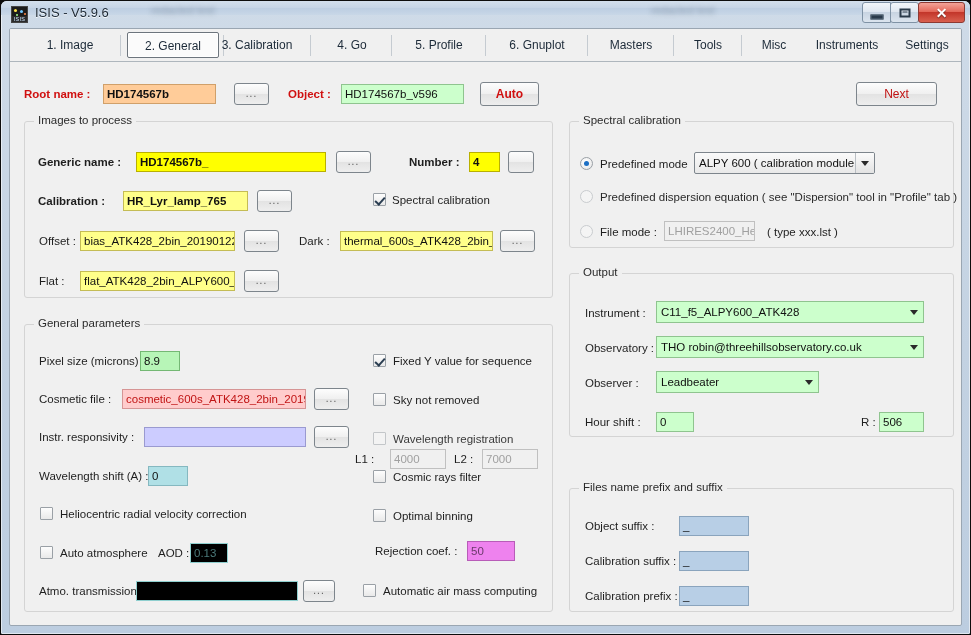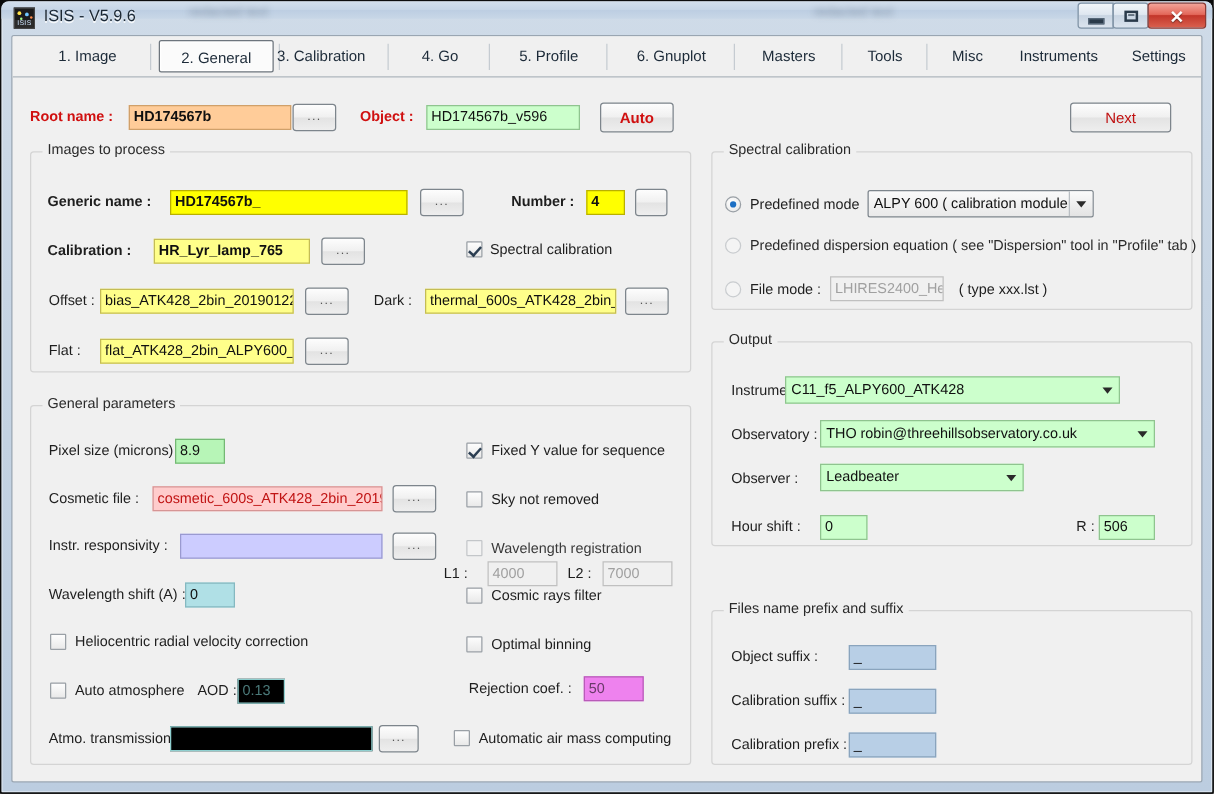--- a/index.html
+++ b/index.html
@@ -234,21 +234,21 @@
       <div class="tabsep" style="left:663px;"></div>
       <div class="tab" style="left:667px;width:62px;">Tools</div>
       <div class="tabsep" style="left:731px;"></div>
       <div class="tab" style="left:736px;width:56px;">Misc</div>
       <div class="tab" style="left:792px;width:90px;">Instruments</div>
       <div class="tab" style="left:882px;width:70px;">Settings</div>
 
     </div>
 
     <div class="lbl red" style="left:14px;top:59px;">Root name :</div>
-    <div class="fld orange bold" style="left:93px;top:55px;width:130px;">HD174567b</div>
+    <div class="fld orange bold" style="left:93px;top:55px;width:113px;">HD174567b</div>
     <div class="btn dots" style="left:224px;top:54px;width:35px;">...</div>
 
     <div class="lbl red" style="left:278px;top:59px;">Object :</div>
     <div class="fld green" style="left:331px;top:55px;width:123px;">HD174567b_v596</div>
     <div class="btn auto" style="left:470px;top:53px;width:59px;">Auto</div>
 
     <div class="btn next" style="left:846px;top:53px;width:81px;">Next</div>
 
     <div class="grp" style="left:14px;top:92px;width:529px;height:177px;"></div>
     <div class="grp-title" style="left:24px;top:85px;">Images to process</div>
@@ -352,21 +352,21 @@
 
     <div class="rb dim" style="left:570px;top:196px;"></div>
     <div class="lbl" style="left:590px;top:197px;">File mode :</div>
     <div class="fld grey" style="left:654px;top:192px;width:91px;">LHIRES2400_He_6680</div>
     <div class="lbl" style="left:757px;top:197px;">( type xxx.lst )</div>
 
     <div class="grp" style="left:559px;top:244px;width:385px;height:164px;"></div>
     <div class="grp-title" style="left:569px;top:237px;">Output</div>
 
     <div class="lbl" style="left:575px;top:278px;">Instrument :</div>
-    <div class="combo green" style="left:618px;top:272px;width:268px;">
+    <div class="combo green" style="left:646px;top:272px;width:268px;">
       <span>C11_f5_ALPY600_ATK428</span>
       <span class="arrowbox">
           <span class="arrow"></span>
         </span>
     </div>
 
     <div class="lbl" style="left:575px;top:313px;">Observatory :</div>
     <div class="combo green" style="left:646px;top:307px;width:268px;">
       <span>THO   robin@threehillsobservatory.co.uk</span>
       <span class="arrowbox">

